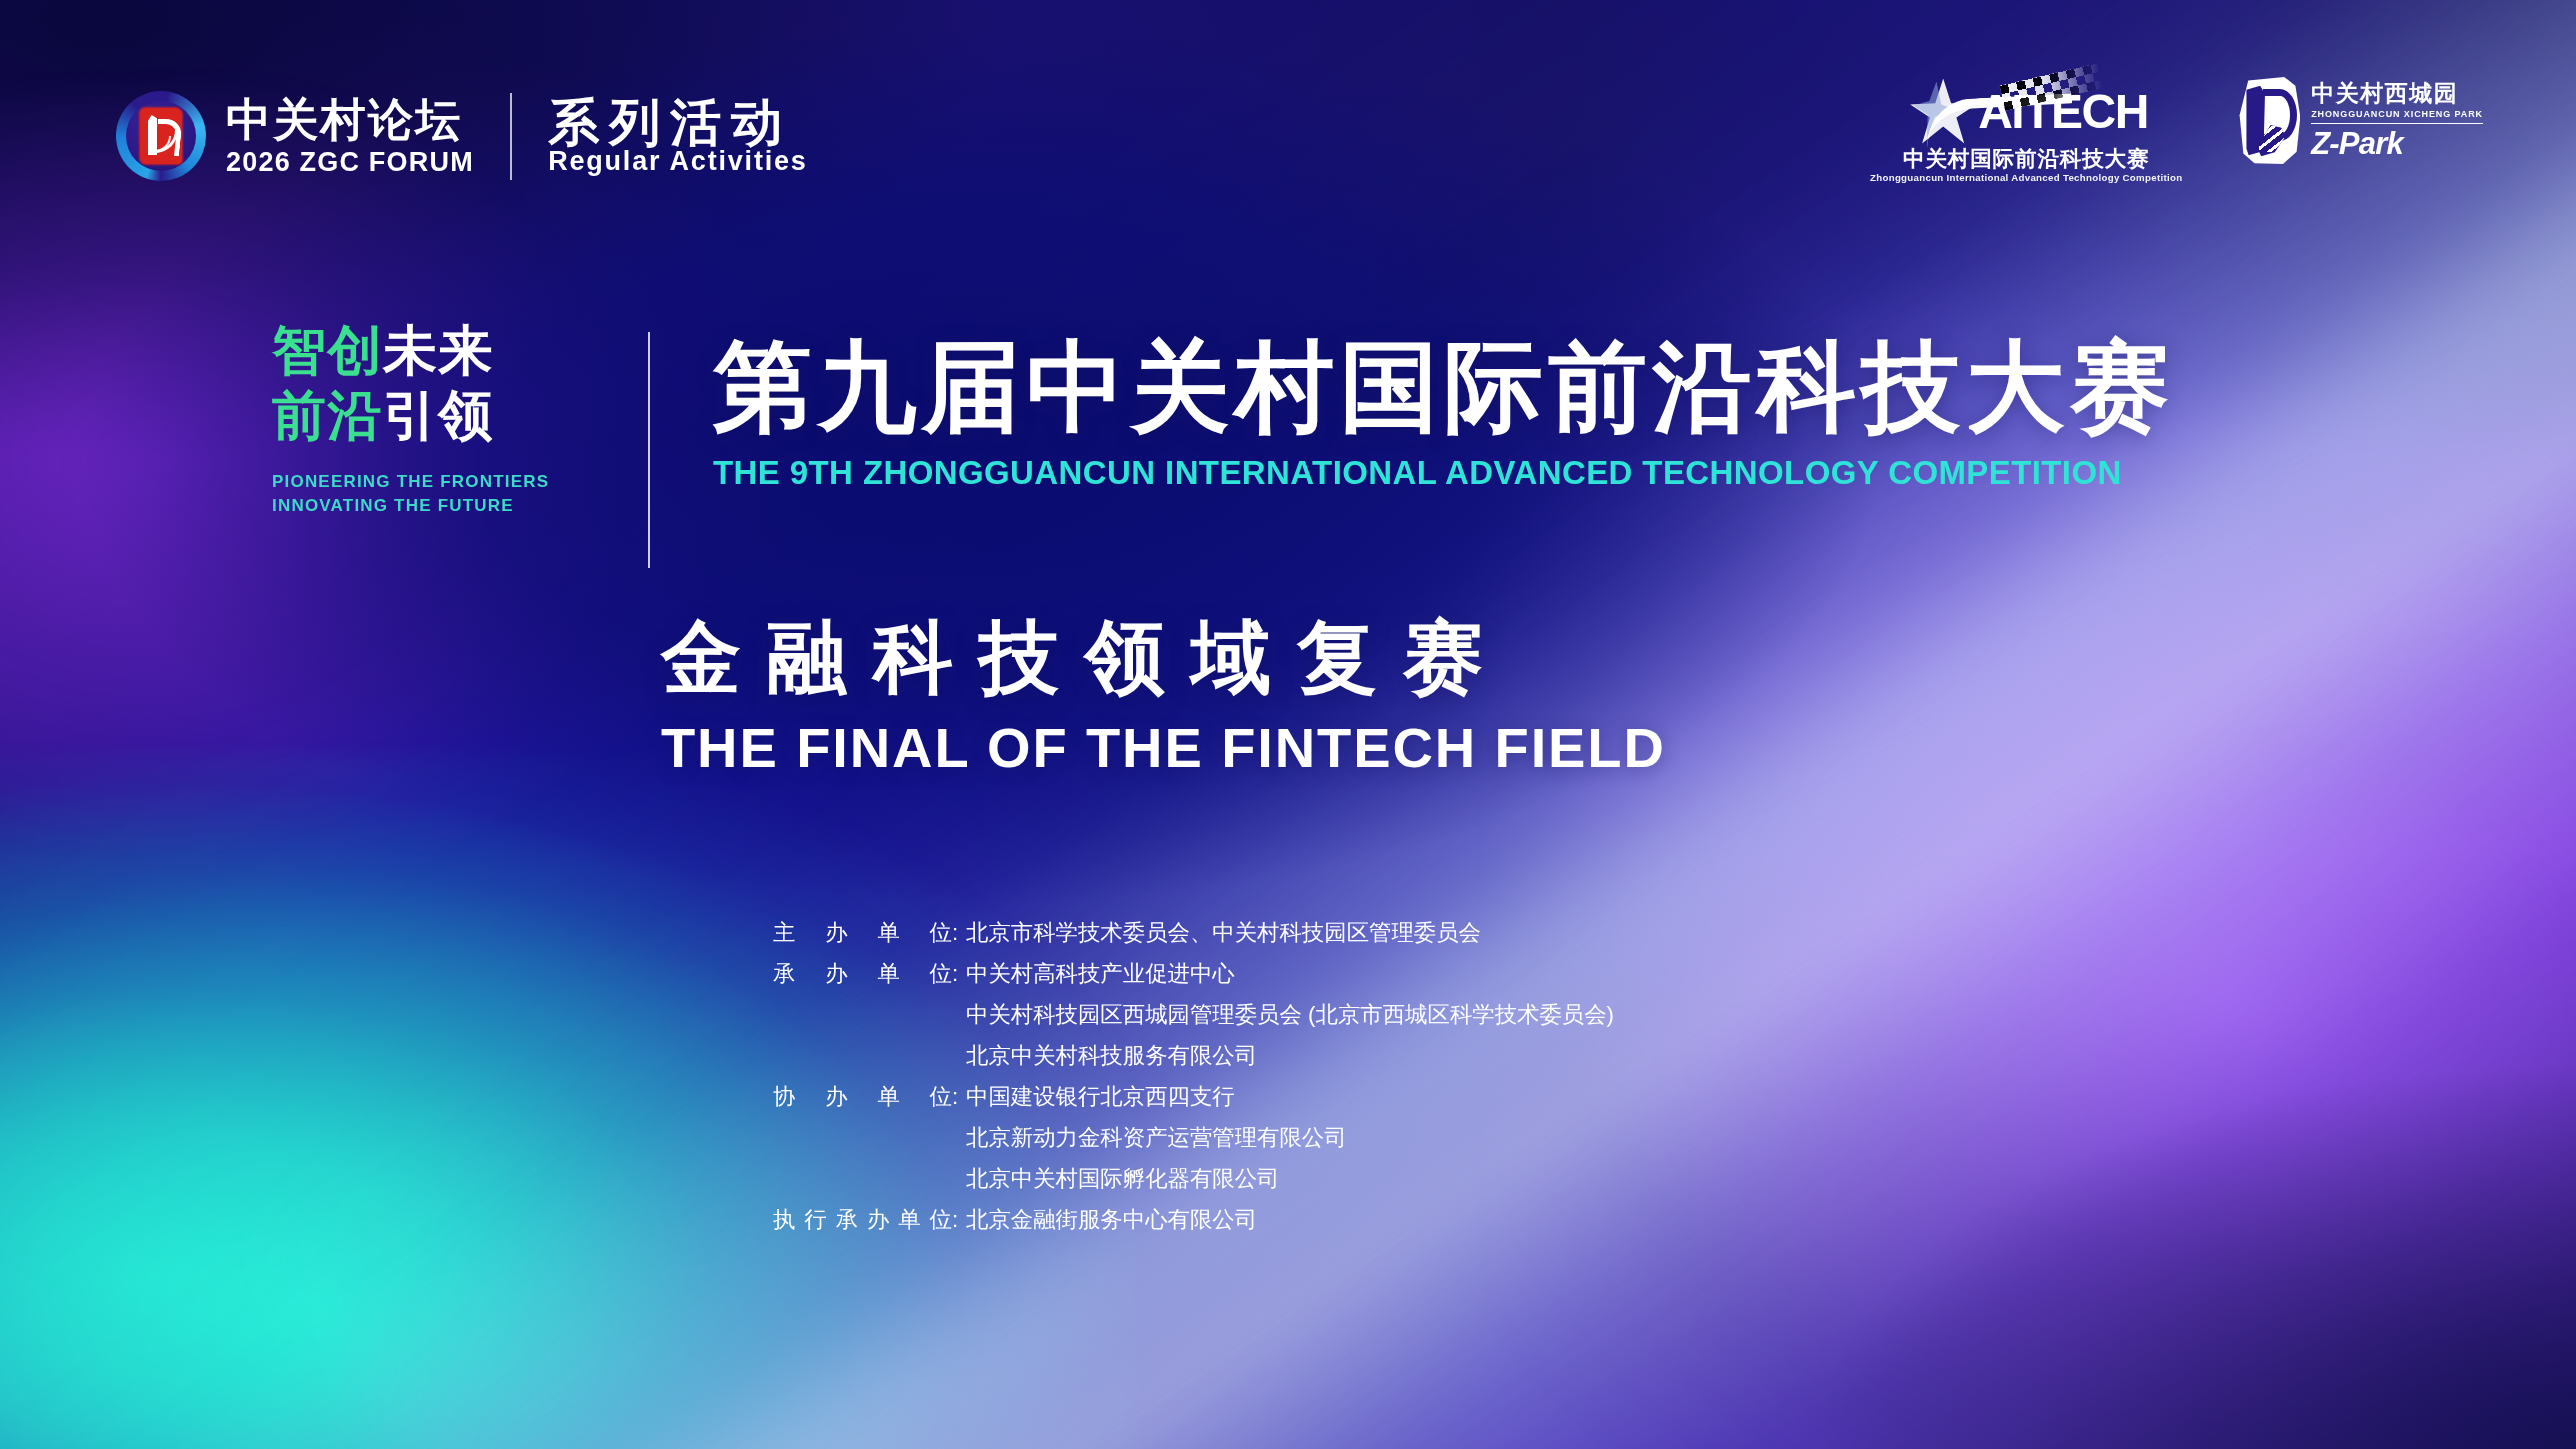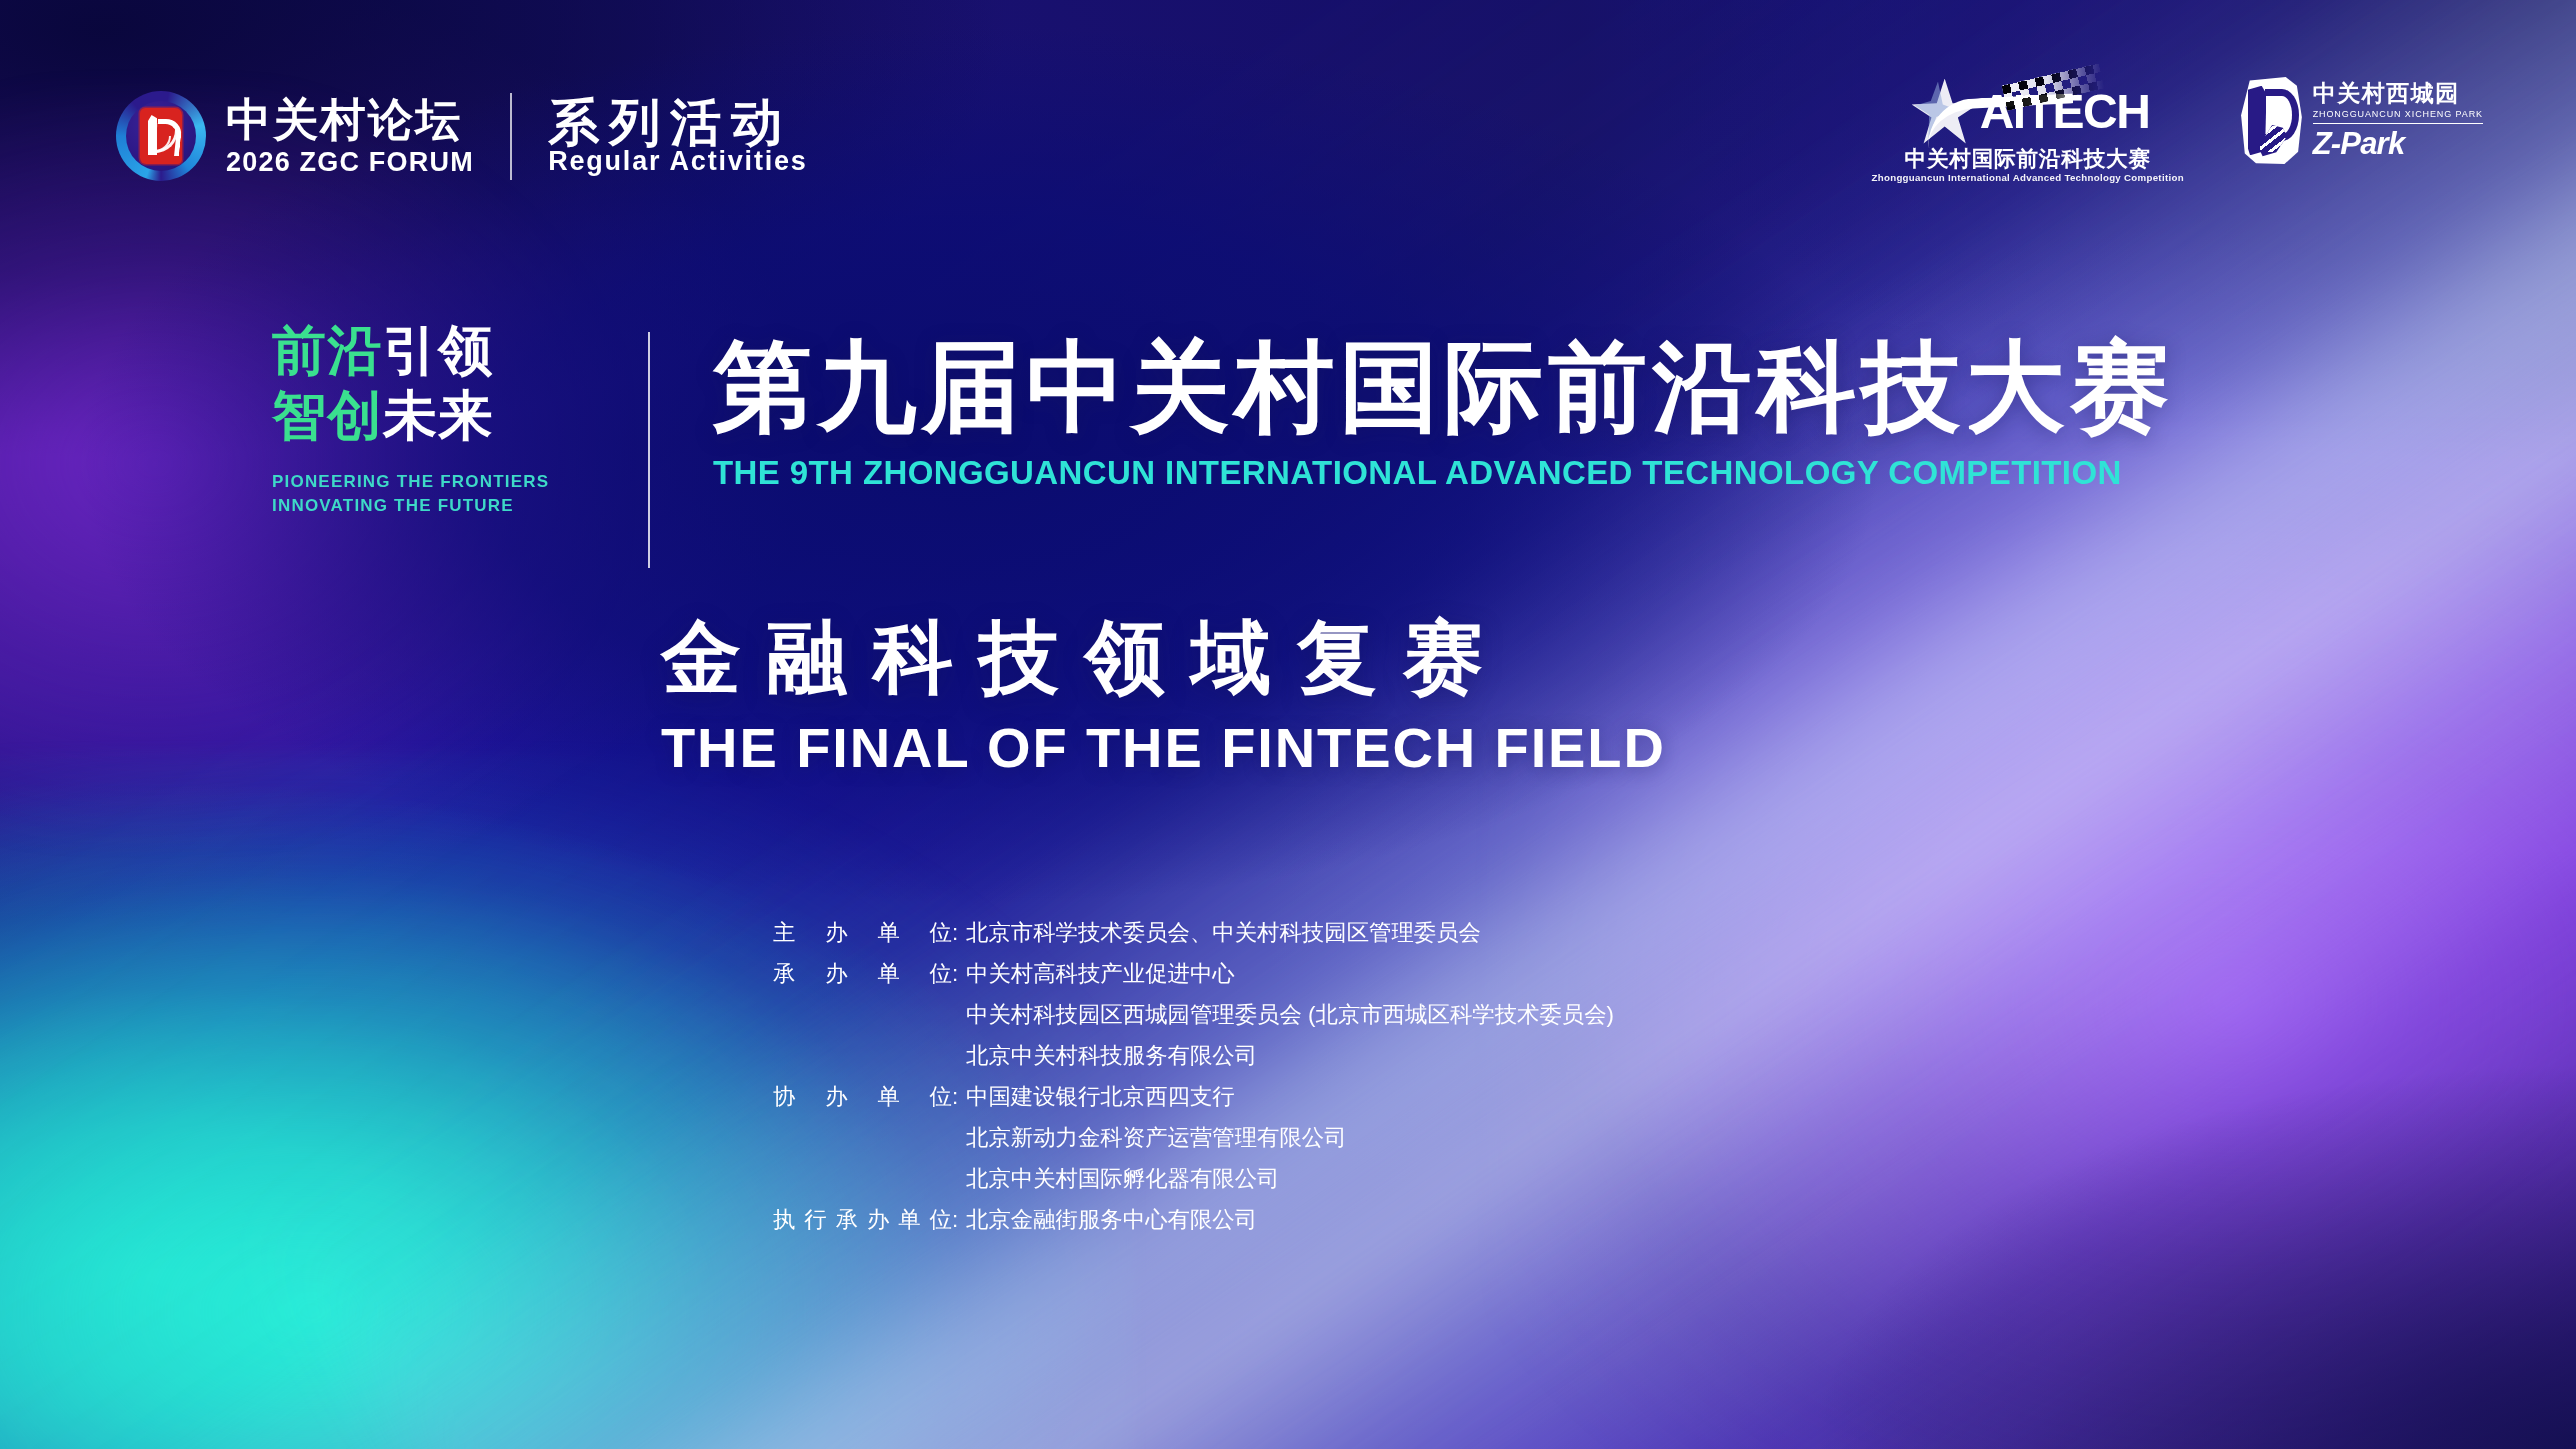--- a/index.html
+++ b/index.html
@@ -206,21 +206,21 @@
     position:absolute;left:30%;top:52%;width:48%;height:40%;
     background:#281a86;
     clip-path:polygon(0 72%,46% 8%,82% 16%,96% 40%,60% 86%,14% 98%);
   }
   .zpark-mark .feather::after{
     content:"";position:absolute;left:6%;top:12%;width:88%;height:74%;
     background:repeating-linear-gradient(-38deg,#fff 0 3.1px,transparent 3.1px 8.5px);
   }
   .zpark-words{display:flex;flex-direction:column;line-height:1;}
   .zpark-cn{font-size:23px;font-weight:700;color:#fff;letter-spacing:1.5px;font-family:"Liberation Serif","DejaVu Serif",serif;white-space:nowrap;}
-  .zpark-en{font-size:9px;font-weight:400;color:#fff;letter-spacing:0.9px;margin-top:5.4px;white-space:nowrap;}
+  .zpark-en{font-size:9px;font-weight:700;color:#fff;letter-spacing:0.9px;margin-top:5.4px;white-space:nowrap;}
   .zpark-rule{height:1.5px;background:#fff;margin-top:3.1px;}
   .zpark-brand{font-size:31px;font-weight:800;color:#fff;font-style:italic;letter-spacing:-0.8px;margin-top:3.9px;white-space:nowrap;}
 
   
   .slogan{position:absolute;left:272px;top:323px;z-index:8;line-height:1;}
   .slogan-line{font-size:54px;font-weight:700;letter-spacing:1.5px;white-space:nowrap;margin-bottom:10.8px;}
   .sl-green{color:#3ae08f;}
   .sl-white{color:#ffffff;}
   .slogan-en{margin-top:28px;color:#3ed9c7;font-size:17px;font-weight:700;letter-spacing:1.2px;line-height:1.42;white-space:nowrap;}
 
@@ -323,22 +323,22 @@
       <div class="zpark-words">
         <div class="zpark-cn">中关村西城园</div>
         <div class="zpark-en">ZHONGGUANCUN XICHENG PARK</div>
         <div class="zpark-rule"></div>
         <div class="zpark-brand">Z-Park</div>
       </div>
     </div>
   </div>
 
   <div class="slogan">
+    <div class="slogan-line"><span class="sl-green">智创</span><span class="sl-white">未来</span></div>
     <div class="slogan-line"><span class="sl-green">前沿</span><span class="sl-white">引领</span></div>
-    <div class="slogan-line"><span class="sl-green">智创</span><span class="sl-white">未来</span></div>
     <div class="slogan-en">
       <div>PIONEERING THE FRONTIERS</div>
       <div>INNOVATING THE FUTURE</div>
     </div>
   </div>
 
   <div class="title-divider"></div>
 
   <div class="maintitle">
     <div class="mt-cn">第九届中关村国际前沿科技大赛</div>

